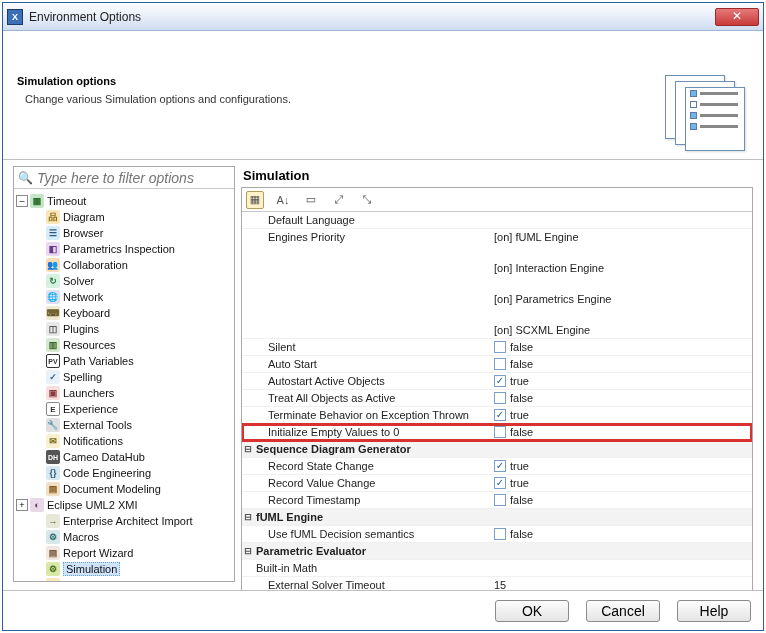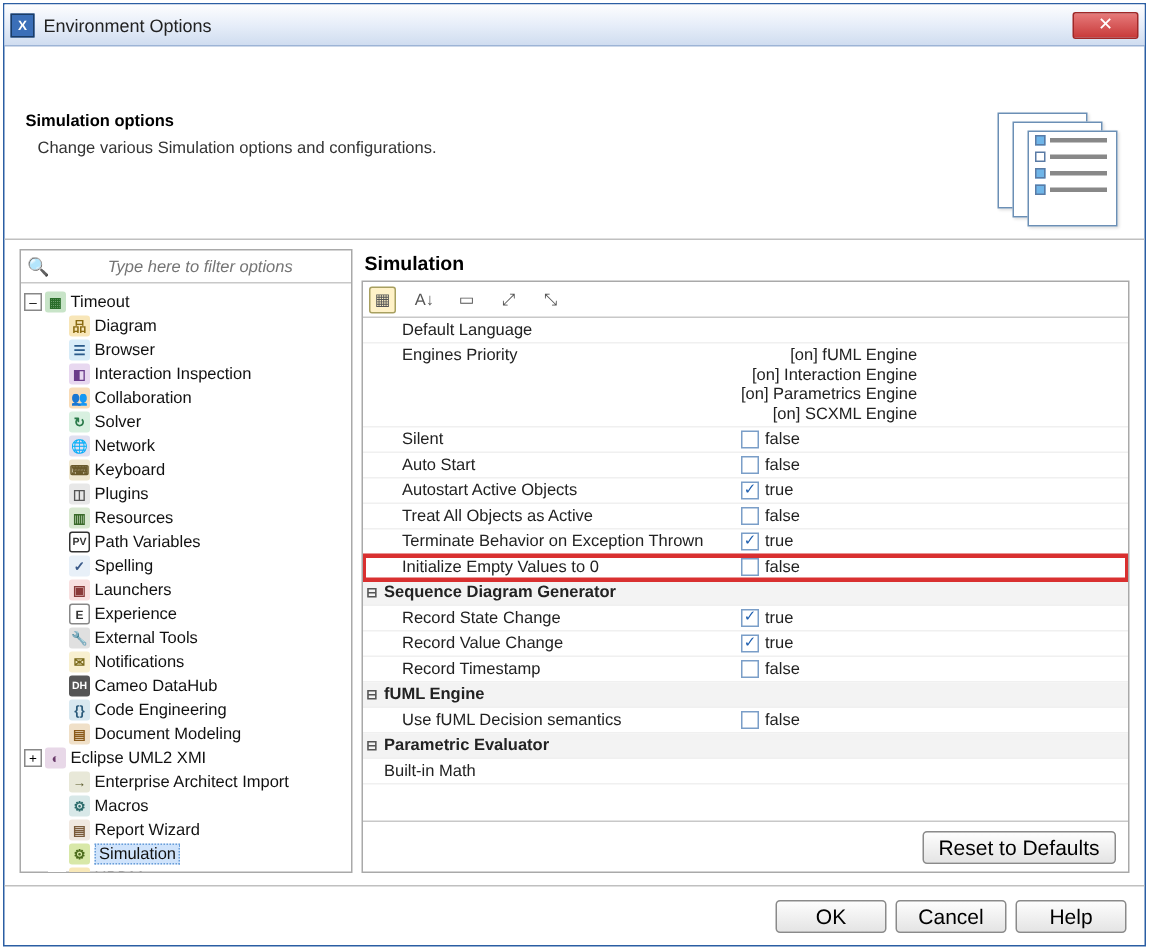--- a/index.html
+++ b/index.html
@@ -18,21 +18,21 @@
 .header-image .sheet.s2 { left: 10px; top: 6px; }
 .header-image .sheet.s3 { left: 20px; top: 12px; }
 .header-image .row { display: flex; align-items: center; padding: 2px 4px; }
 .header-image .chk { width: 7px; height: 7px; border: 1px solid #5a7ba5; margin-right: 3px; background: #fff; }
 .header-image .chk.on { background: #6fb5e8; }
 .header-image .txt { height: 3px; background: #888; flex: 1; max-width: 38px; }
 .body { flex: 1; display: flex; padding: 6px 10px 8px 10px; gap: 6px; overflow: hidden; }
 .left-panel { width: 222px; border: 1px solid #a9a9a9; background: #fff; display: flex; flex-direction: column; }
 .filter-box { height: 22px; border-bottom: 1px solid #c8c8c8; display: flex; align-items: center; padding: 0 4px; color: #888; }
 .filter-box .mag { font-size: 12px; margin-right: 4px; color: #555; }
-.filter-box input { border: none; outline: none; flex: 1; font-size: 11px; color: #333; font-style: italic; text-align: center; }
+.filter-box input { border: none; outline: none; flex: 1; font-size: 14px; color: #333; font-style: italic; }
 .tree { flex: 1; overflow-y: auto; overflow-x: auto; padding: 4px 2px; }
 .tree-node { white-space: nowrap; }
 .tree-row { display: flex; align-items: center; height: 16px; padding-right: 6px; }
 .expander { width: 12px; height: 12px; border: 1px solid #888; display: flex; align-items: center; justify-content: center; font-size: 9px; line-height: 9px; margin-right: 2px; cursor: pointer; background: #fff; }
 .expander.blank { border: none; }
 .indent { display: inline-block; }
 .tree-icon { width: 14px; height: 14px; margin-right: 3px; display: inline-flex; align-items: center; justify-content: center; font-size: 9px; font-weight: bold; border-radius: 2px; }
 .tree-label { font-size: 11px; color: #111; }
 .tree-row.selected .tree-label { background: #cfe3fb; border: 1px dotted #6a9ed8; padding: 0 2px; }
 .right-panel { flex: 1; display: flex; flex-direction: column; }
@@ -41,26 +41,26 @@
 .toolbar { height: 24px; border-bottom: 1px solid #c8c8c8; padding: 2px 4px; display: flex; align-items: center; gap: 10px; }
 .tbbtn { width: 18px; height: 18px; display: flex; align-items: center; justify-content: center; cursor: pointer; color: #555; }
 .tbbtn.cat { border: 1px solid #a8a060; background: #fff2c8; border-radius: 2px; }
 .props { flex: 1; overflow-y: scroll; overflow-x: hidden; }
 .prop-row { display: flex; min-height: 17px; align-items: flex-start; border-bottom: 1px solid #f0f0f0; }
 .prop-row.group { background: #f3f3f3; font-weight: bold; color: #5a5a5a; }
 .prop-row .exp { width: 12px; text-align: center; font-size: 9px; color: #555; cursor: pointer; align-self: center; }
 .prop-row .name { width: 238px; padding: 2px 2px 2px 14px; color: #222; }
 .prop-row.group .name { padding-left: 2px; }
 .prop-row .val { flex: 1; padding: 2px; color: #222; display: flex; align-items: flex-start; }
-.prop-row .mval { display: flex; flex-direction: column; gap: 1px; align-items: flex-end; }
+.prop-row .mval { display: flex; flex-direction: column; gap: 19px; }
 .checkbox { width: 12px; height: 12px; border: 1px solid #7a9ec8; background: #fff; margin-right: 4px; display: inline-flex; align-items: center; justify-content: center; flex-shrink: 0; }
 .checkbox.checked::after { content: "✓"; color: #2060b0; font-size: 10px; line-height: 10px; }
 .prop-row.highlighted { outline: 3px solid #d93030; outline-offset: -2px; }
 .reset-row { height: 34px; border-top: 1px solid #c8c8c8; display: flex; justify-content: flex-end; align-items: center; padding: 0 8px; }
-.footer { height: 40px; border-top: 1px solid #c0c0c0; display: flex; justify-content: flex-end; align-items: center; padding: 0 12px; gap: 6px; }
+.footer { height: 40px; border-top: 1px solid #c0c0c0; display: flex; justify-content: flex-end; align-items: center; padding: 0 12px; gap: 17px; }
 button.btn { min-width: 74px; height: 22px; font-size: 14px; border: 1px solid #8a8a8a; background: linear-gradient(#fdfdfd, #e4e4e4); border-radius: 3px; cursor: pointer; padding: 0 10px; }
 
 
 .ic-general { background:#c8e4c8; color:#2a6e2a; }
 .ic-diagram { background:#f8e6b8; color:#8a6a10; }
 .ic-browser { background:#d8ecf8; color:#2a5a8a; }
 .ic-comp { background:#e8d8f0; color:#6a3a8a; }
 .ic-collab { background:#f8dcb8; color:#8a5a10; }
 .ic-update { background:#d8f0e0; color:#2a7a4a; }
 .ic-network { background:#e0e0f0; color:#4a4a8a; }
@@ -146,21 +146,21 @@
             <div class="tree-row">
               <span class="indent" style="width: 16px;"></span>
               <span class="expander blank"></span>
               <span class="tree-icon ic-browser">☰</span>
               <span class="tree-label">Browser</span>
             </div>
             <div class="tree-row">
               <span class="indent" style="width: 16px;"></span>
               <span class="expander blank"></span>
               <span class="tree-icon ic-comp">◧</span>
-              <span class="tree-label">Interaction Inspection</span>
+              <span class="tree-label">Parametrics Inspection</span>
             </div>
             <div class="tree-row">
               <span class="indent" style="width: 16px;"></span>
               <span class="expander blank"></span>
               <span class="tree-icon ic-collab">👥</span>
               <span class="tree-label">Collaboration</span>
             </div>
             <div class="tree-row">
               <span class="indent" style="width: 16px;"></span>
               <span class="expander blank"></span>
@@ -404,20 +404,25 @@
             </div>
             <div class="prop-row group">
               <span class="exp">⊟</span>
               <div class="name">Parametric Evaluator</div>
               <div class="val"></div>
             </div>
             <div class="prop-row">
               <span class="exp"></span>
               <div class="val">Built-in Math</div>
             </div>
+            <div class="prop-row">
+              <span class="exp"></span>
+              <div class="name">External Solver Timeout</div>
+              <div class="val">15</div>
+            </div>
           </div>
         <div class="reset-row">
           <button class="btn" style="min-width:110px">Reset to Defaults</button>
         </div>
       </div>
     </div>
   </div>
 
   <div class="footer">
     <button class="btn">OK</button>

